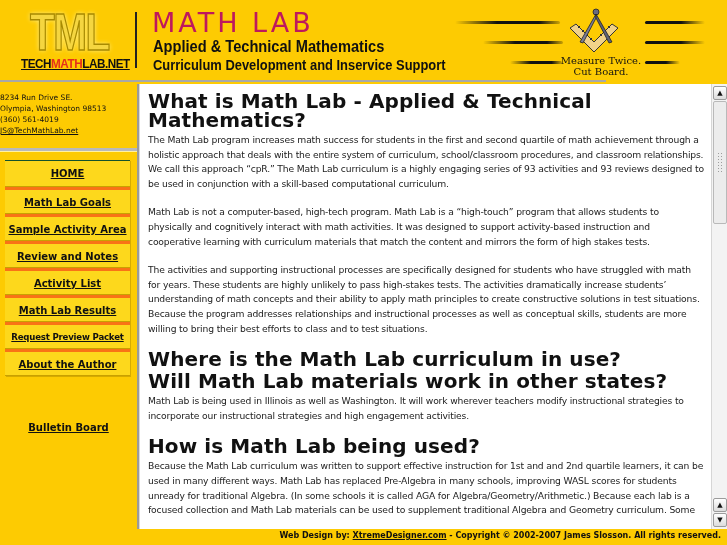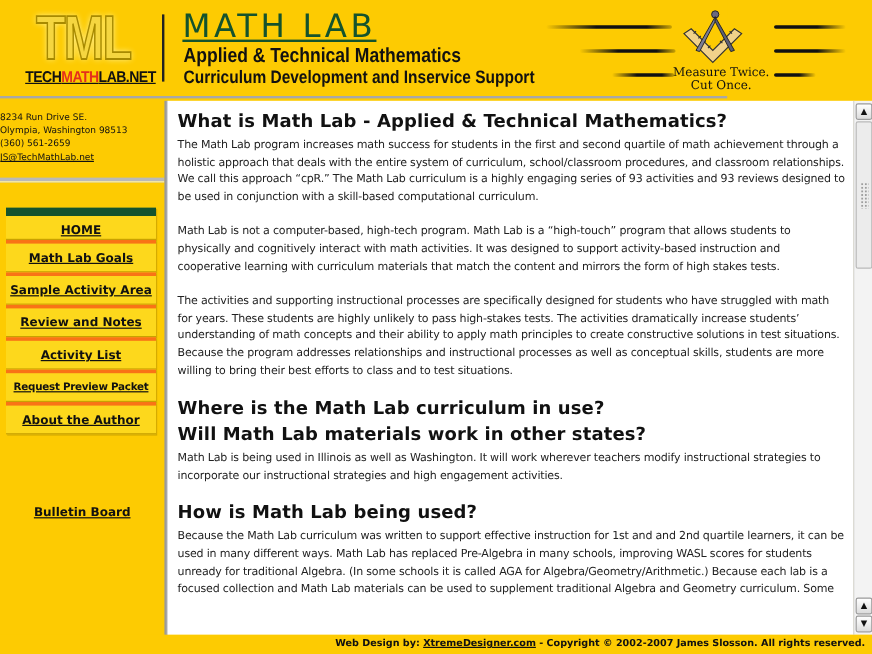--- a/index.html
+++ b/index.html
@@ -33,23 +33,22 @@
       text-decoration: underline; color: #111;
       transform: scaleX(0.9); transform-origin: left top;
     }
     .logo-site .red { color: #e5301c; }
     .header-divider {
       position: absolute; left: 135px; top: 12px; width: 2px; height: 56px; background: #222;
     }
     .title-main {
       position: absolute; left: 152px; top: 10px;
       font-family: "DejaVu Sans", sans-serif;
-      font-size: 27px; font-weight: normal; letter-spacing: 3px; color: #14532d;
+      font-size: 27px; font-weight: normal; letter-spacing: 3px; color: #be185d;
       line-height: 26px;
-      text-decoration: underline;
     }
     .title-sub1 {
       position: absolute; left: 153px; top: 37px;
       font-family: "Liberation Sans", sans-serif;
       font-size: 17px; font-weight: bold; color: #111;
       transform: scaleX(0.86); transform-origin: left top;
     }
     .title-sub2 {
       position: absolute; left: 153px; top: 56px;
       font-family: "Liberation Sans", sans-serif;
@@ -82,35 +81,35 @@
       display: block; height: 27px; margin-bottom: 0;
       background: #fdd81c;
       border-top: 3px solid #f97316;
       border-bottom: 1px solid #c9a100;
       box-shadow: 1px 1px 0 #d6ab00;
       text-align: center; line-height: 25px;
       font-family: "DejaVu Sans", sans-serif; font-size: 10px; font-weight: bold;
       color: #111; text-decoration: underline; cursor: pointer; white-space: nowrap;
     }
     .nav-item.small { font-size: 8.6px; letter-spacing: -0.2px; }
-    .nav-item.first { border-top: 7px solid #14532d; margin-top: 13px; }
+    .nav-item.first { border-top: 1px solid #14532d; }
     .bulletin {
       position: absolute; left: 0; top: 338px; width: 137px; text-align: center;
       font-family: "DejaVu Sans", sans-serif; font-size: 10px; font-weight: bold;
       color: #111; text-decoration: underline; cursor: pointer;
     }
     .vsep { position: absolute; left: 137px; top: 84px; width: 3px; height: 445px; background: #9a9a9a; border-right: 1px solid #d8d8d8; }
 
     
     .content {
       position: absolute; left: 140px; top: 84px; width: 571px; height: 445px;
       background: #ffffff; overflow: hidden; padding: 8px 0 0 8px;
     }
     .content h2 {
-      font-family: "DejaVu Sans", sans-serif; font-size: 15px; font-weight: bold;
+      font-family: "DejaVu Sans", sans-serif; font-size: 20px; font-weight: bold;
       color: #111; margin: 0 0 3px 0; line-height: 19px; letter-spacing: 0.1px;
     }
     .content p {
       font-family: "DejaVu Sans", sans-serif; font-size: 9.2px; line-height: 14.6px;
       color: #222; margin: 0 0 14px 0; width: 556px; letter-spacing: -0.15px;
     }
 
     
     .scrollbar {
       position: absolute; left: 711px; top: 84px; width: 16px; height: 445px;
@@ -165,38 +164,39 @@
 
     <path d="M4 22 L28 46 L52 22 L46 18 L28 36 L10 18 Z" fill="#f1d28a" stroke="#333" stroke-width="1"></path>
     <path d="M12 22 l2 -2 M16 26 l2 -2 M20 30 l2 -2 M24 34 l2 -2 M36 30 l-2 -2 M40 26 l-2 -2 M44 22 l-2 -2" stroke="#333" stroke-width="1"></path>
 
     <circle cx="30" cy="6" r="3" fill="#6a6a80" stroke="#222" stroke-width="0.8"></circle>
     <path d="M30 8 L14 36 L17 37 L30 12 Z" fill="#7a7d95" stroke="#222" stroke-width="0.8"></path>
     <path d="M30 8 L46 36 L43 37 L30 12 Z" fill="#5d6078" stroke="#222" stroke-width="0.8"></path>
   </svg>
   <div class="motto">
     <div>Measure Twice.</div>
-    <div>Cut Once.</div>
+    <div>Cut Board.</div>
   </div>
 </div>
 
 <div class="sidebar">
   <div class="address">
     <div>8234 Run Drive SE.</div>
     <div>Olympia, Washington 98513</div>
-    <div>(360) 561-2659</div>
+    <div>(360) 561-4019</div>
     <div><a>JS@TechMathLab.net</a></div>
   </div>
   <div class="sb-sep"></div>
   <nav class="nav">
     <a class="nav-item first">HOME</a>
     <a class="nav-item">Math Lab Goals</a>
     <a class="nav-item">Sample Activity Area</a>
     <a class="nav-item">Review and Notes</a>
     <a class="nav-item">Activity List</a>
+    <a class="nav-item">Math Lab Results</a>
     <a class="nav-item small">Request Preview Packet</a>
     <a class="nav-item">About the Author</a>
   </nav>
   <a class="bulletin">Bulletin Board</a>
 </div>
 <div class="vsep"></div>
 
 <div class="content">
   <section>
     <h2>What is Math Lab - Applied &amp; Technical Mathematics?</h2>

